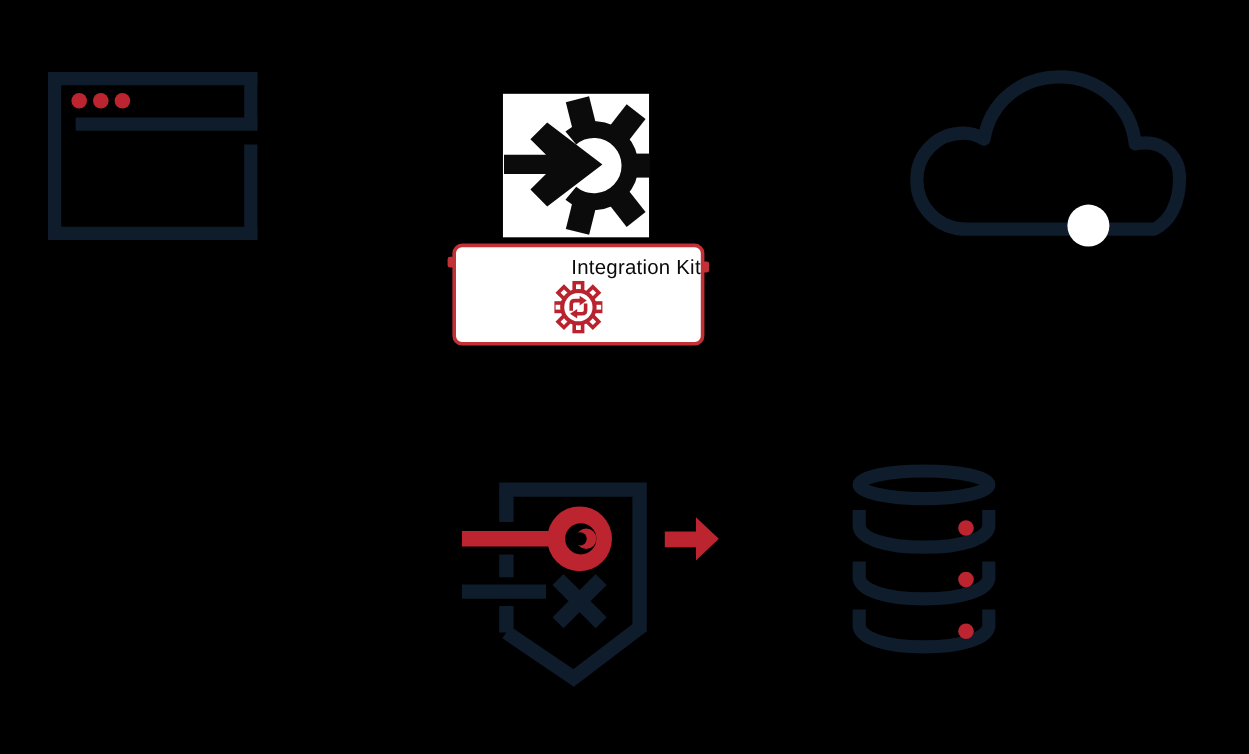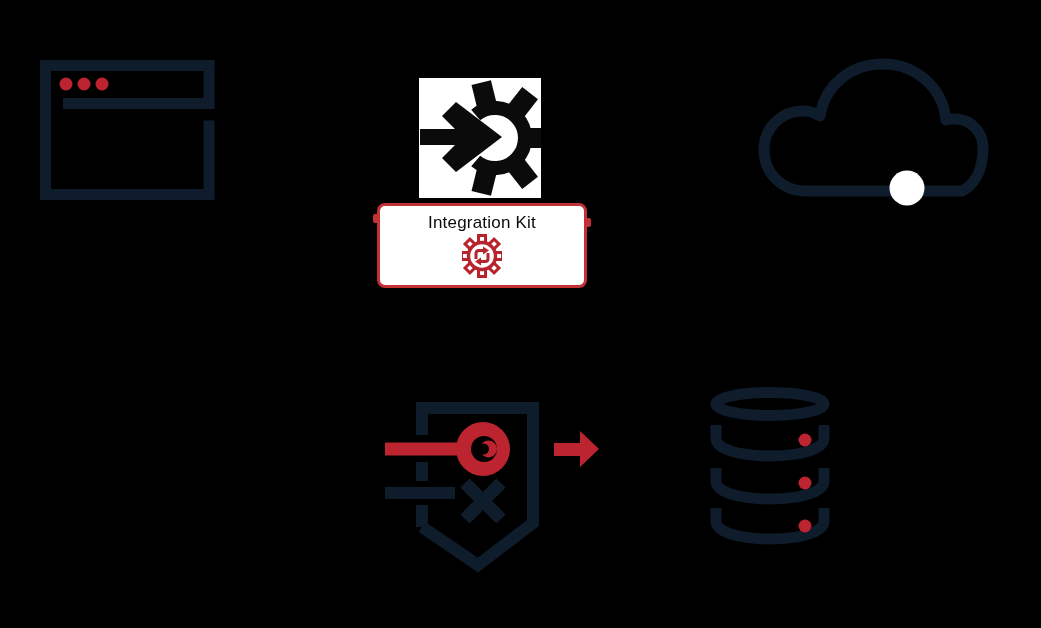--- a/index.html
+++ b/index.html
@@ -14,21 +14,21 @@
   .node { position: absolute; }
   .node svg { display: block; }
 
   .kit-box {
     box-sizing: border-box;
     left: 377px; top: 203px;
     width: 210px; height: 85px;
     background: #ffffff;
     border: 3.5px solid #C23136;
     border-radius: 8px;
-    text-align: center;
+    text-align: right;
   }
   .kit-label {
     display: block;
     margin-top: 7px;
     font-size: 17px;
     line-height: 20px;
     color: #0A0A0A;
     letter-spacing: 0.2px;
   }
   .kit-gear { margin: 1px auto 0 auto; }

